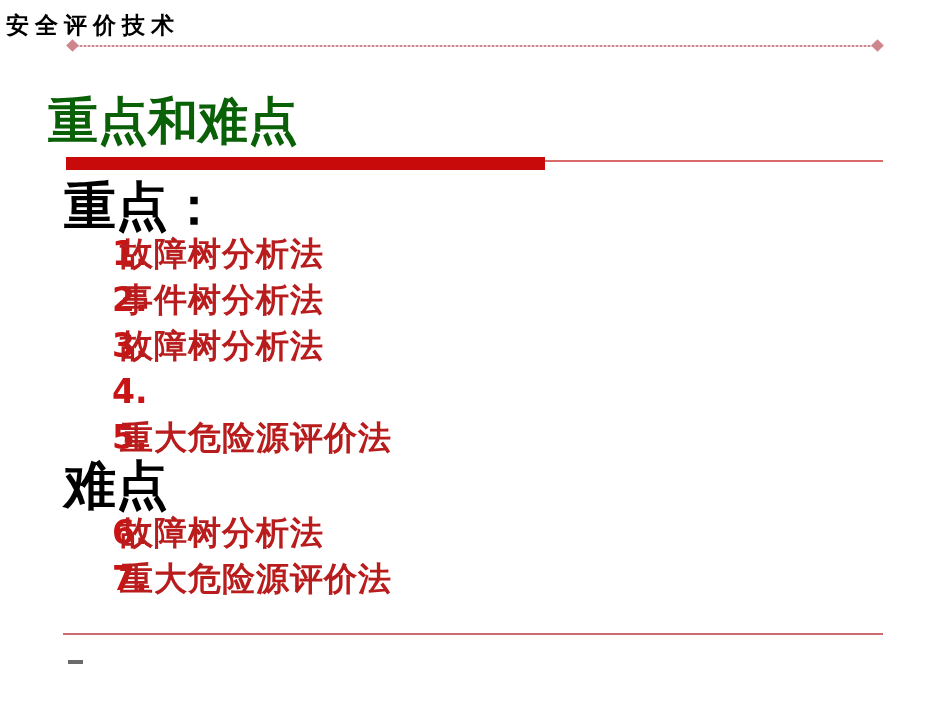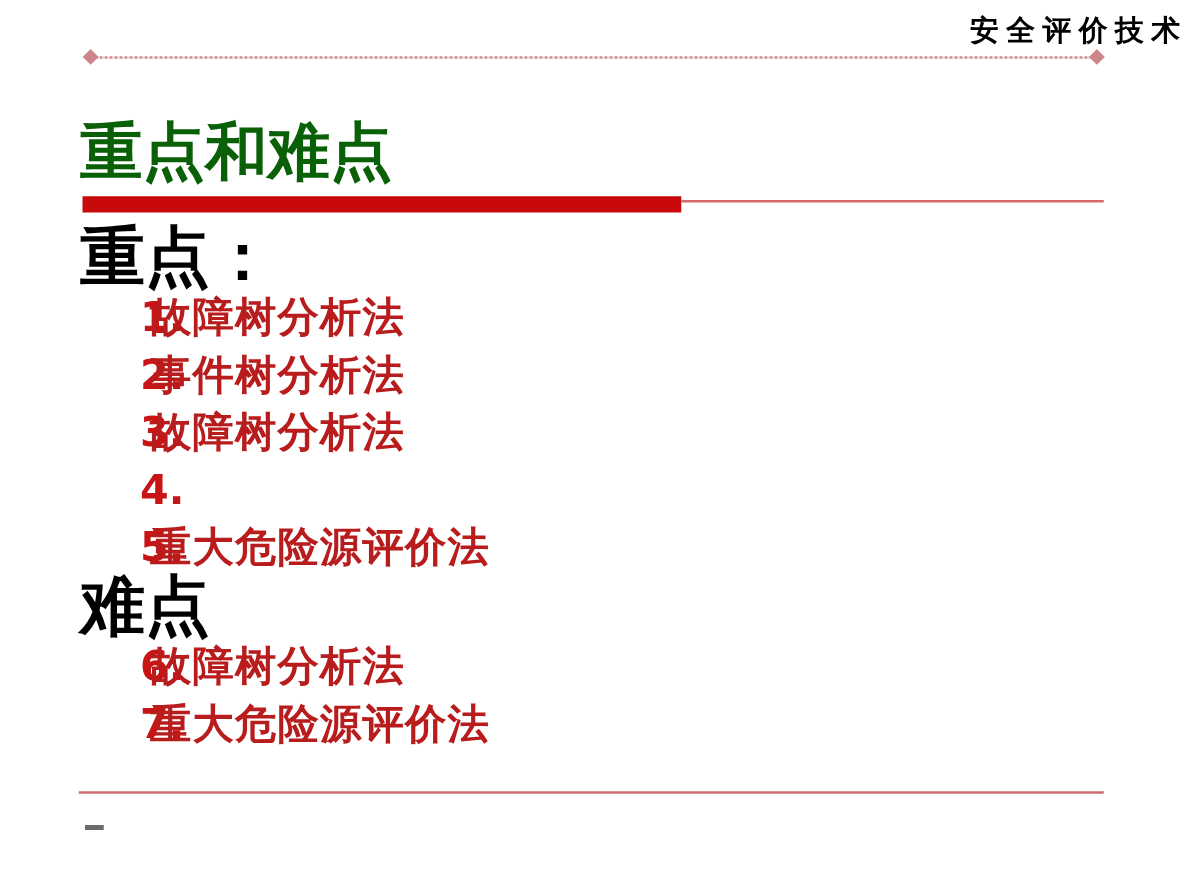--- a/index.html
+++ b/index.html
@@ -17,21 +17,21 @@
     background: #ffffff;
     overflow: hidden;
   }
 
   
   .header-title {
     position: absolute;
     top: 10px;
     left: 0;
     width: 950px;
-    text-align: right;
+    text-align: left;
     font-size: 23px;
     font-weight: bold;
     color: #000000;
     letter-spacing: 6px;
     text-indent: 6px;
     line-height: 30px;
     font-family: "DejaVu Sans", "Liberation Sans", sans-serif;
   }
   .header-rule {
     position: absolute;
@@ -56,21 +56,21 @@
     background: #cf858c;
     transform: rotate(45deg);
     flex: 0 0 auto;
   }
   .diamond.left { margin-right: -1px; }
   .diamond.right { margin-left: -1px; }
 
   
   .slide-title {
     position: absolute;
-    left: 64px;
+    left: 48px;
     top: 92px;
     font-size: 50px;
     font-weight: bold;
     color: #0a6006;
     line-height: 58px;
     letter-spacing: 0px;
     white-space: nowrap;
   }
   .title-bar-thick {
     position: absolute;

